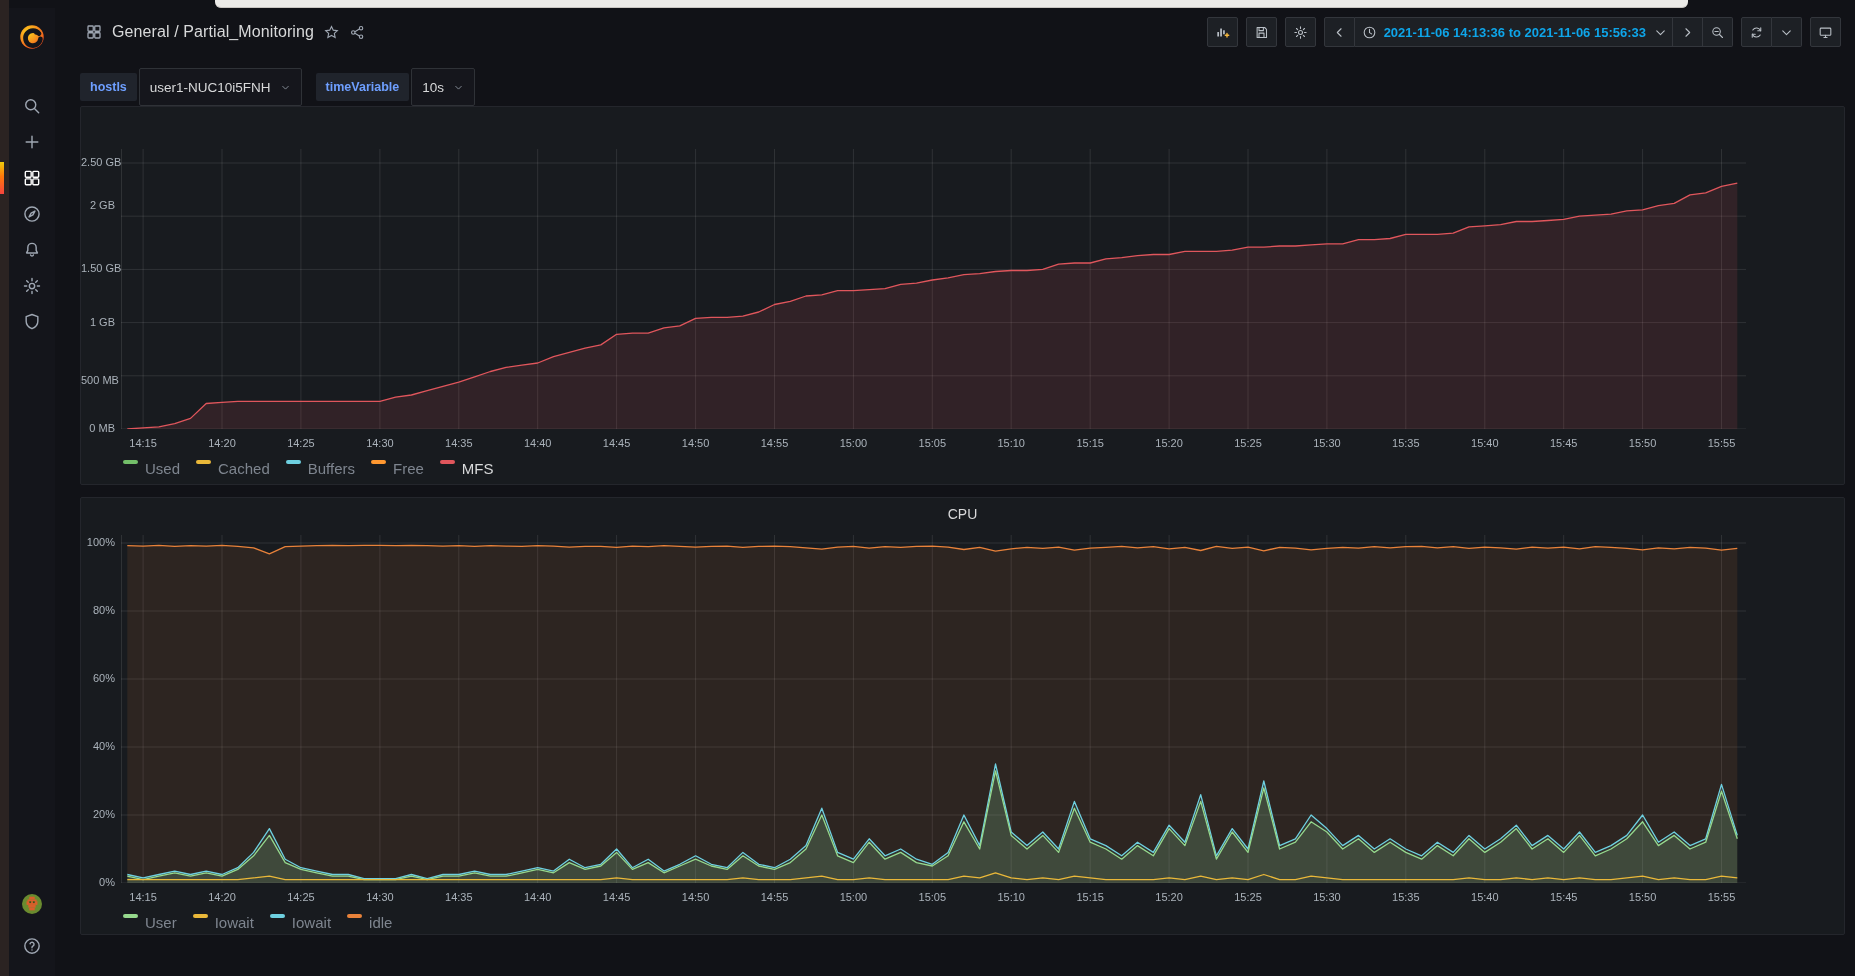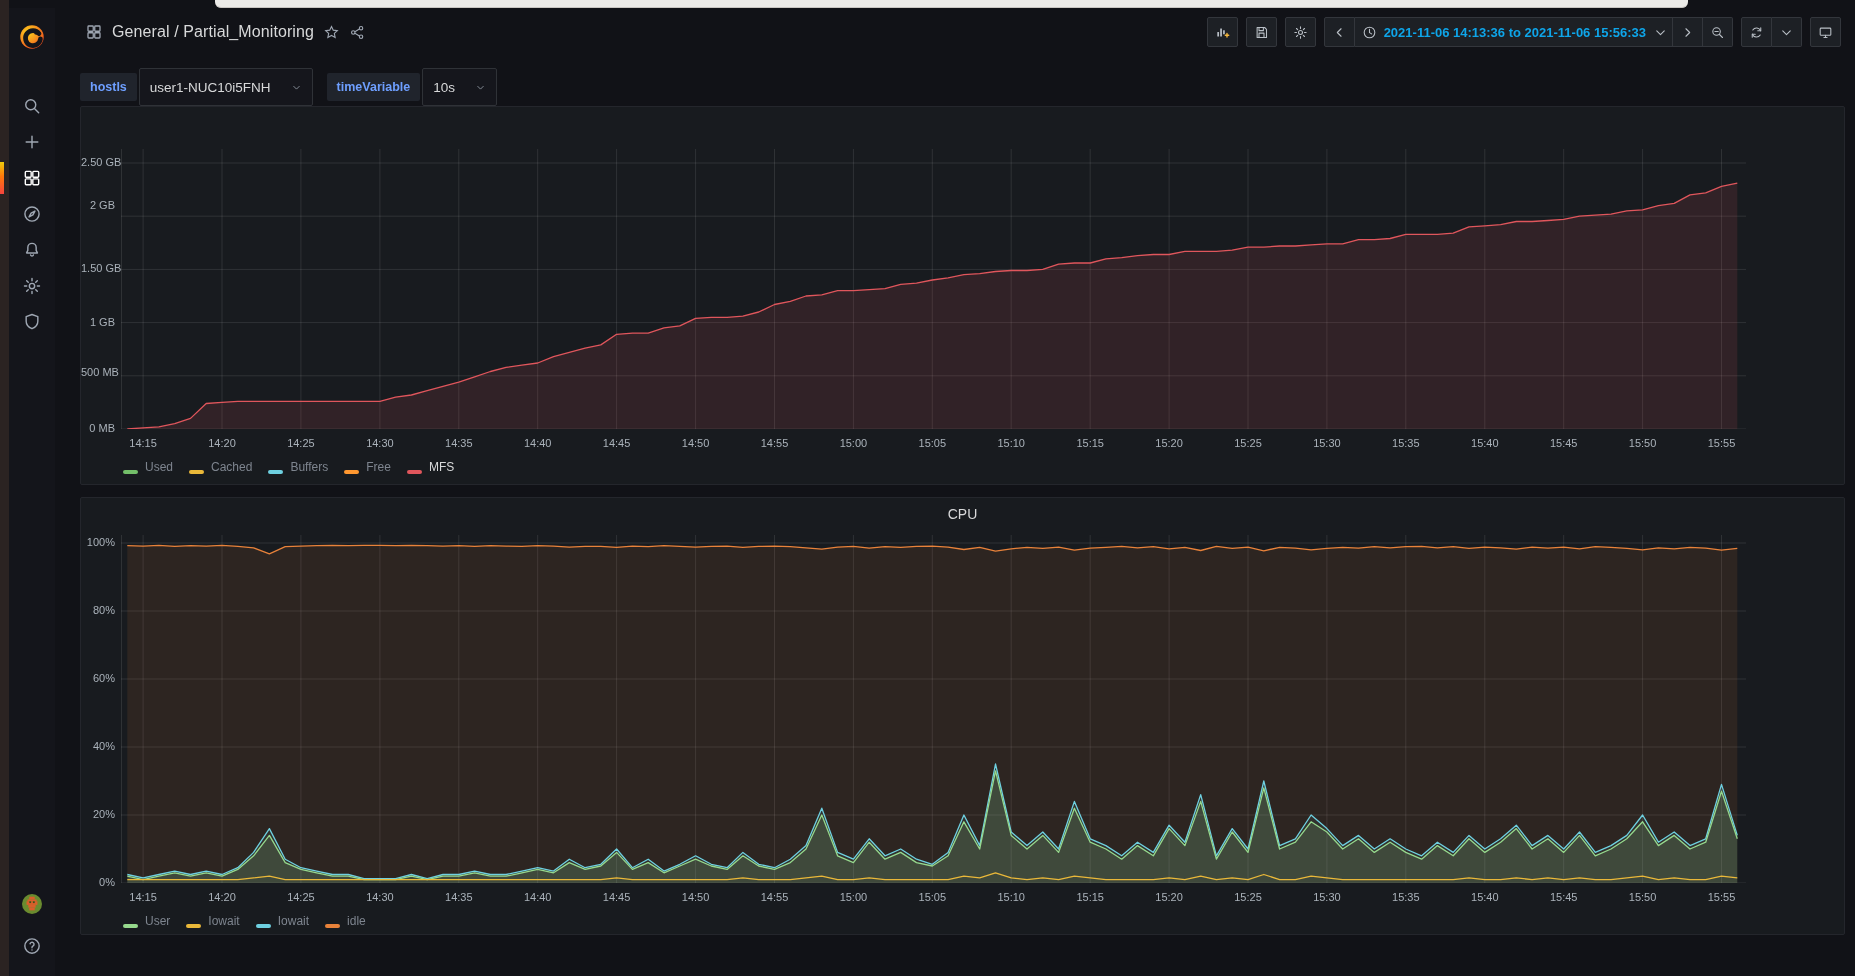--- a/index.html
+++ b/index.html
@@ -40,37 +40,37 @@
   .btn-group .tbtn{border-radius:0;border-left-width:0}
   .btn-group .tbtn:first-child{border-left-width:1px;border-radius:2px 0 0 2px}
   .btn-group .tbtn:last-child{border-radius:0 2px 2px 0}
   .trange{font-weight:600;color:#0ea5e9;font-size:13px}
   
   .submenu{position:absolute;left:80px;top:68px;display:flex;align-items:center;gap:14px}
   .varpair{display:flex;align-items:center;gap:2px}
   .chip-label{height:28px;padding:0 10px;background:#20242c;color:#6e9fff;font-size:12.5px;font-weight:700;
     display:flex;align-items:center;border-radius:2px;cursor:pointer}
   .chip-value{height:28px;box-sizing:border-box;padding:18px 10px;border:1px solid #2f3237;background:#15161c;
-    color:#d8d9da;font-size:13.5px;display:flex;align-items:center;gap:20px;border-radius:2px;cursor:pointer}
+    color:#d8d9da;font-size:13.5px;display:flex;align-items:center;gap:9px;border-radius:2px;cursor:pointer}
   .chip-value svg{width:11px;height:11px;color:#9fa7b3}
   
   .panel{position:absolute;background:#181b1f;border:1px solid #24262c;border-radius:2px;box-sizing:border-box}
   #mem-panel{left:80px;top:106px;width:1765px;height:379px}
   #cpu-panel{left:80px;top:497px;width:1765px;height:438px}
   .panel-title{position:absolute;top:8px;left:0;right:0;text-align:center;font-size:14px;font-weight:500;
     color:#d8d9da;cursor:pointer}
   .plot{position:absolute;display:block}
   .grid{stroke:rgba(255,255,255,.10);stroke-width:1}
   .ylabels{position:absolute;left:0;top:0;width:34px;height:100%}
   .ylabels .tick{position:absolute;right:0;width:34px;text-align:right}
   .xlabels{position:absolute;left:40px;width:1625px;height:16px}
   .xlabels .tick{position:absolute;transform:translateX(-50%)}
   .tick{font-size:11px;color:#aab2ba;white-space:nowrap}
   .legend{position:absolute;left:42px;display:flex;gap:16px;align-items:center}
-  .legend-item{display:flex;align-items:flex-end;cursor:pointer;font-size:12px;color:#7e858f}
+  .legend-item{display:flex;align-items:flex-start;cursor:pointer;font-size:15px;color:#7e858f}
   .legend-item .sw{width:15px;height:4px;border-radius:2px;margin-right:7px}
   .legend-item.emph{color:#d8d9da;font-weight:500}
 </style>
 </head>
 <body>
 
 <div class="frame-left"></div>
 <div class="chrome-strip"></div>
 
 <nav class="sidebar">
@@ -317,21 +317,21 @@
             <path d="M6 9.5l6 6 6-6"></path>
           </svg>
         </span>
       </span>
     </div>
   </div>
 
 <section class="panel" id="mem-panel">
   <div class="ylabels" id="mem-yl">
       <div class="tick" style="top: 315px;">0 MB</div>
-      <div class="tick" style="top: 259px;">500 MB</div>
+      <div class="tick" style="top: 267px;">500 MB</div>
       <div class="tick" style="top: 208.6px;">1 GB</div>
       <div class="tick" style="top: 155.4px;">1.50 GB</div>
       <div class="tick" style="top: 92px;">2 GB</div>
       <div class="tick" style="top: 49px;">2.50 GB</div>
     </div>
   <svg class="plot" id="mem-svg" style="left:40px;top:42px" width="1625" height="280">
       <line class="grid" x1="0" x2="1625" y1="280.0" y2="280.0"></line>
       <line class="grid" x1="0" x2="1625" y1="226.8" y2="226.8"></line>
       <line class="grid" x1="0" x2="1625" y1="173.6" y2="173.6"></line>
       <line class="grid" x1="0" x2="1625" y1="120.4" y2="120.4"></line>

